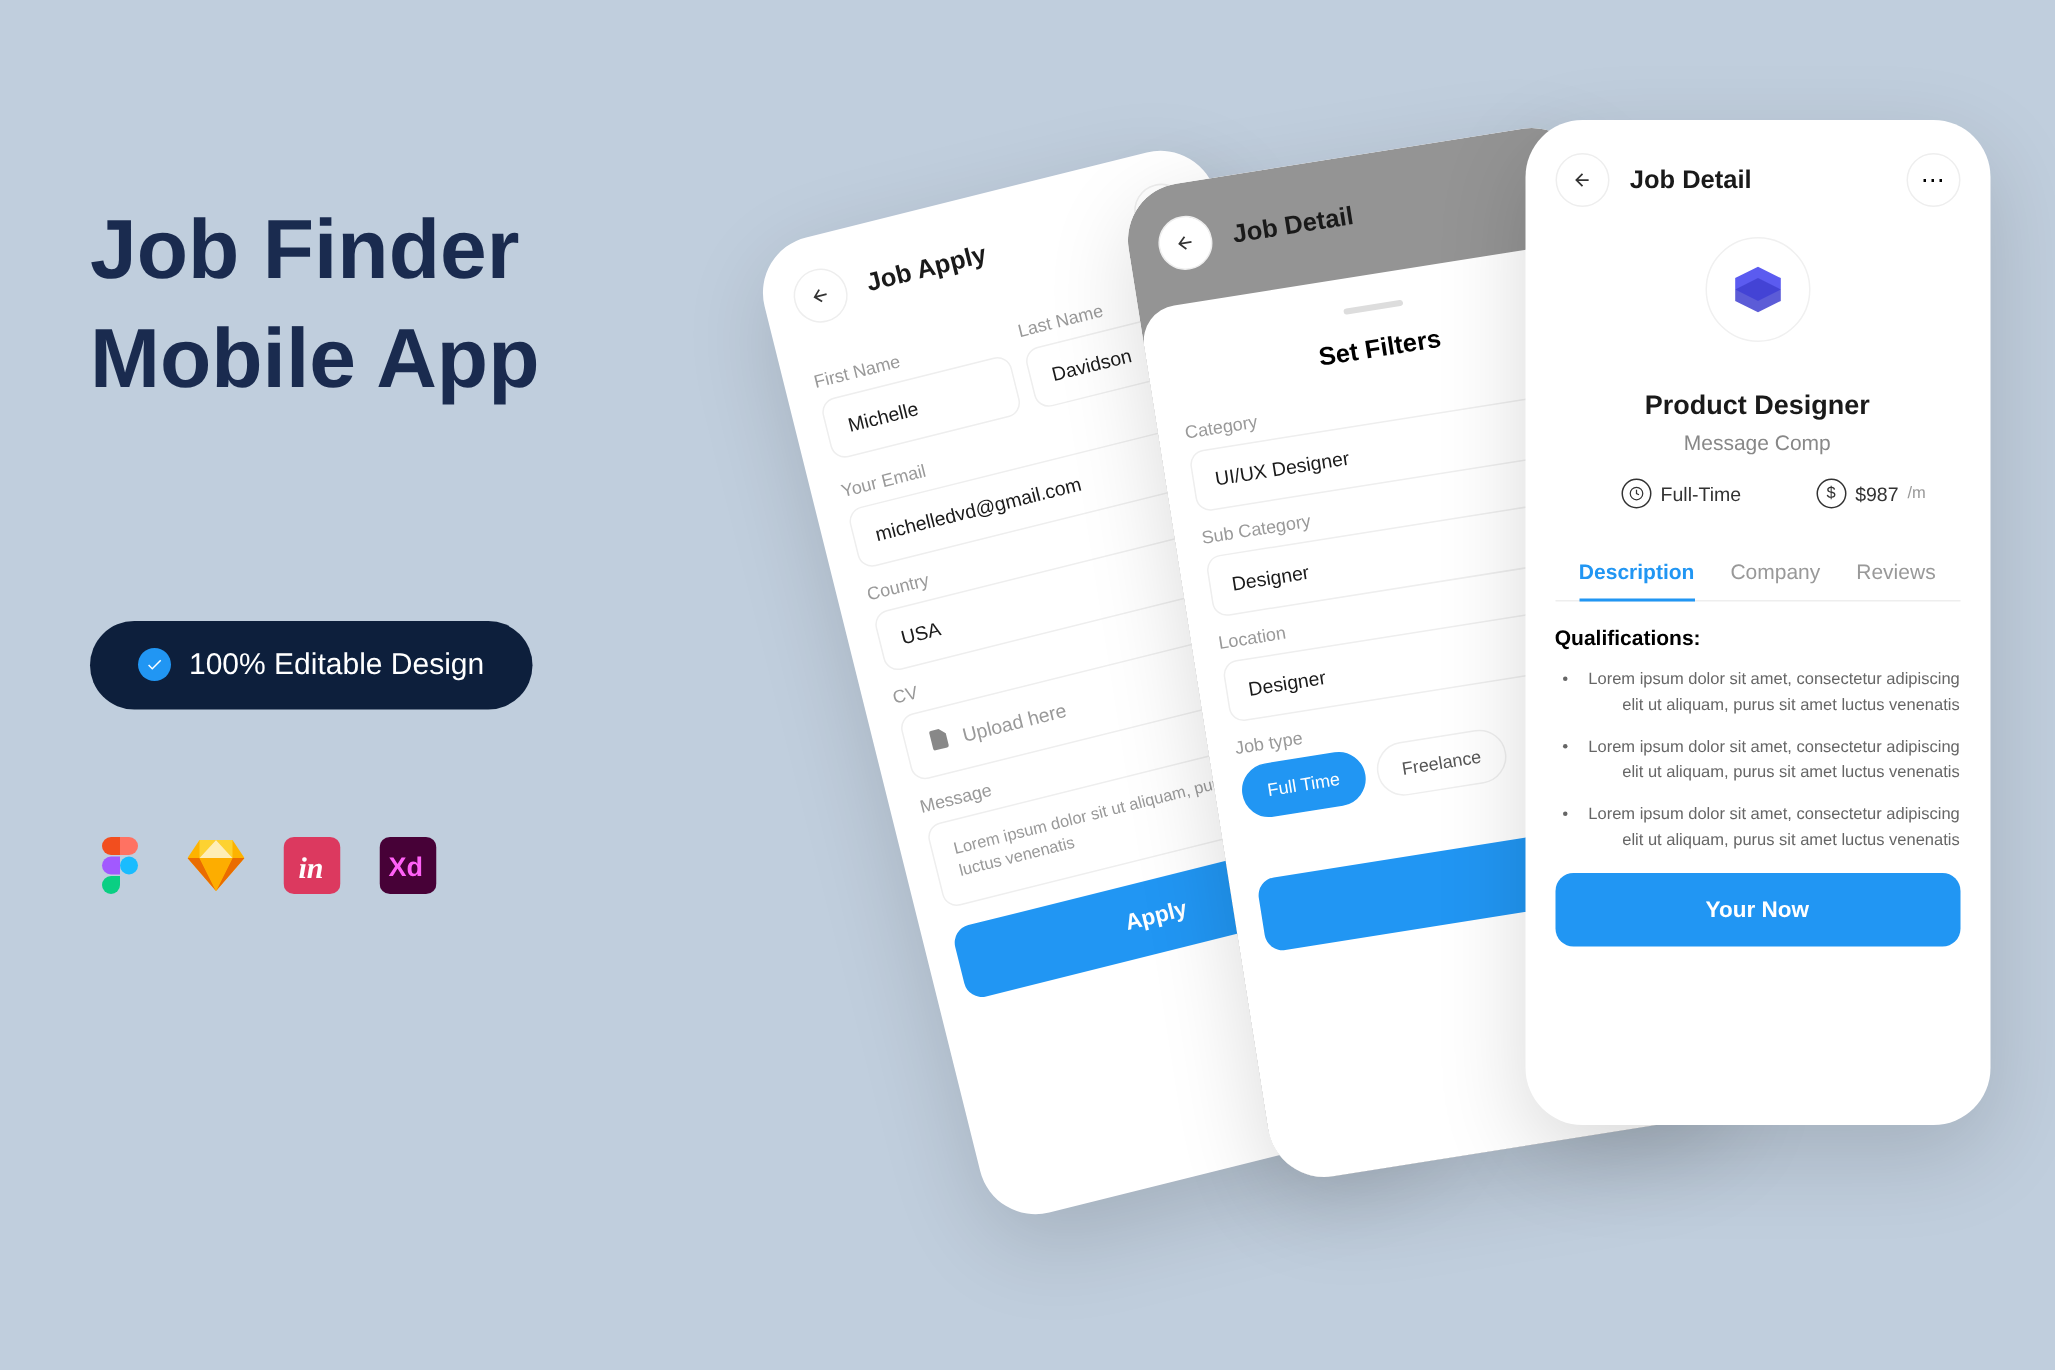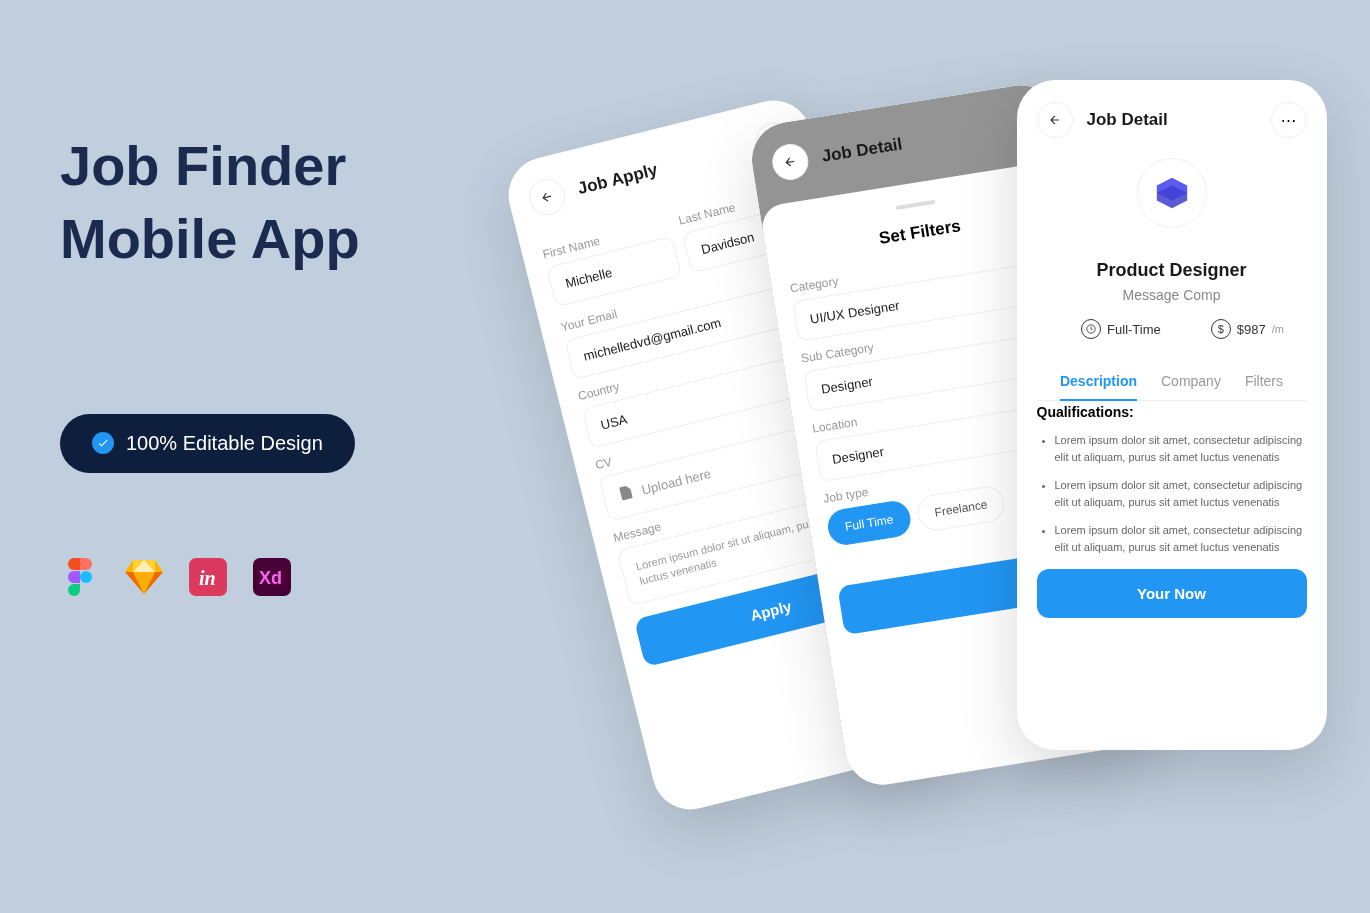--- a/index.html
+++ b/index.html
@@ -110,23 +110,23 @@
     .detail-company { font-size: 14px; color: #888; text-align: center; margin-top: 6px; }
     .detail-meta { display: flex; justify-content: center; gap: 28px; margin-top: 16px; align-items: center; }
     .meta-item { display: flex; align-items: center; gap: 6px; font-size: 13px; color: #333; padding-left: 22px; }
     .meta-icon {
       width: 20px; height: 20px; border: 1.5px solid #333; border-radius: 50%;
       display: flex; align-items: center; justify-content: center; font-size: 11px;
     }
     .tabs { display: flex; gap: 24px; margin-top: 24px; border-bottom: 1px solid #eee; justify-content: center; }
     .tab { padding: 10px 0; font-size: 14px; color: #999; }
     .tab.active { color: #2196f3; font-weight: 600; border-bottom: 2px solid #2196f3; margin-bottom: -1px; }
-    .qual-title { font-size: 14px; font-weight: 700; margin-top: 3px; margin-bottom: 12px; }
+    .qual-title { font-size: 14px; font-weight: 700; margin-top: 16px; margin-bottom: 12px; }
     .qual-list { list-style: disc; padding-left: 18px; }
-    .qual-list li { font-size: 11px; color: #666; line-height: 1.5; margin-bottom: 12px; }
+    .qual-list li { font-size: 11px; color: #666; line-height: 1.5; margin-bottom: 12px; text-align: right; }
     .sub-m { font-size: 11px; color: #999; }
   </style>
 </head>
 <body>
 
 <div class="main-container">
   <div class="left-panel">
     <div class="hero-title">
       <span>Job Finder</span><br>
       <span>Mobile App</span>
@@ -276,21 +276,21 @@
         </div>
         <div class="meta-item">
           <span class="meta-icon">$</span>
           <span>$987</span>
             <span class="sub-m">/m</span>
         </div>
       </div>
       <div class="tabs">
         <div class="tab active">Description</div>
         <div class="tab">Company</div>
-        <div class="tab">Filters</div>
+        <div class="tab">Reviews</div>
       </div>
       <div class="qual-title">Qualifications:</div>
       <ul class="qual-list">
         <li>Lorem ipsum dolor sit amet, consectetur adipiscing elit ut aliquam, purus sit amet luctus venenatis</li>
         <li>Lorem ipsum dolor sit amet, consectetur adipiscing elit ut aliquam, purus sit amet luctus venenatis</li>
         <li>Lorem ipsum dolor sit amet, consectetur adipiscing elit ut aliquam, purus sit amet luctus venenatis</li>
       </ul>
       <div class="apply-btn">Your Now</div>
     </div>
 

